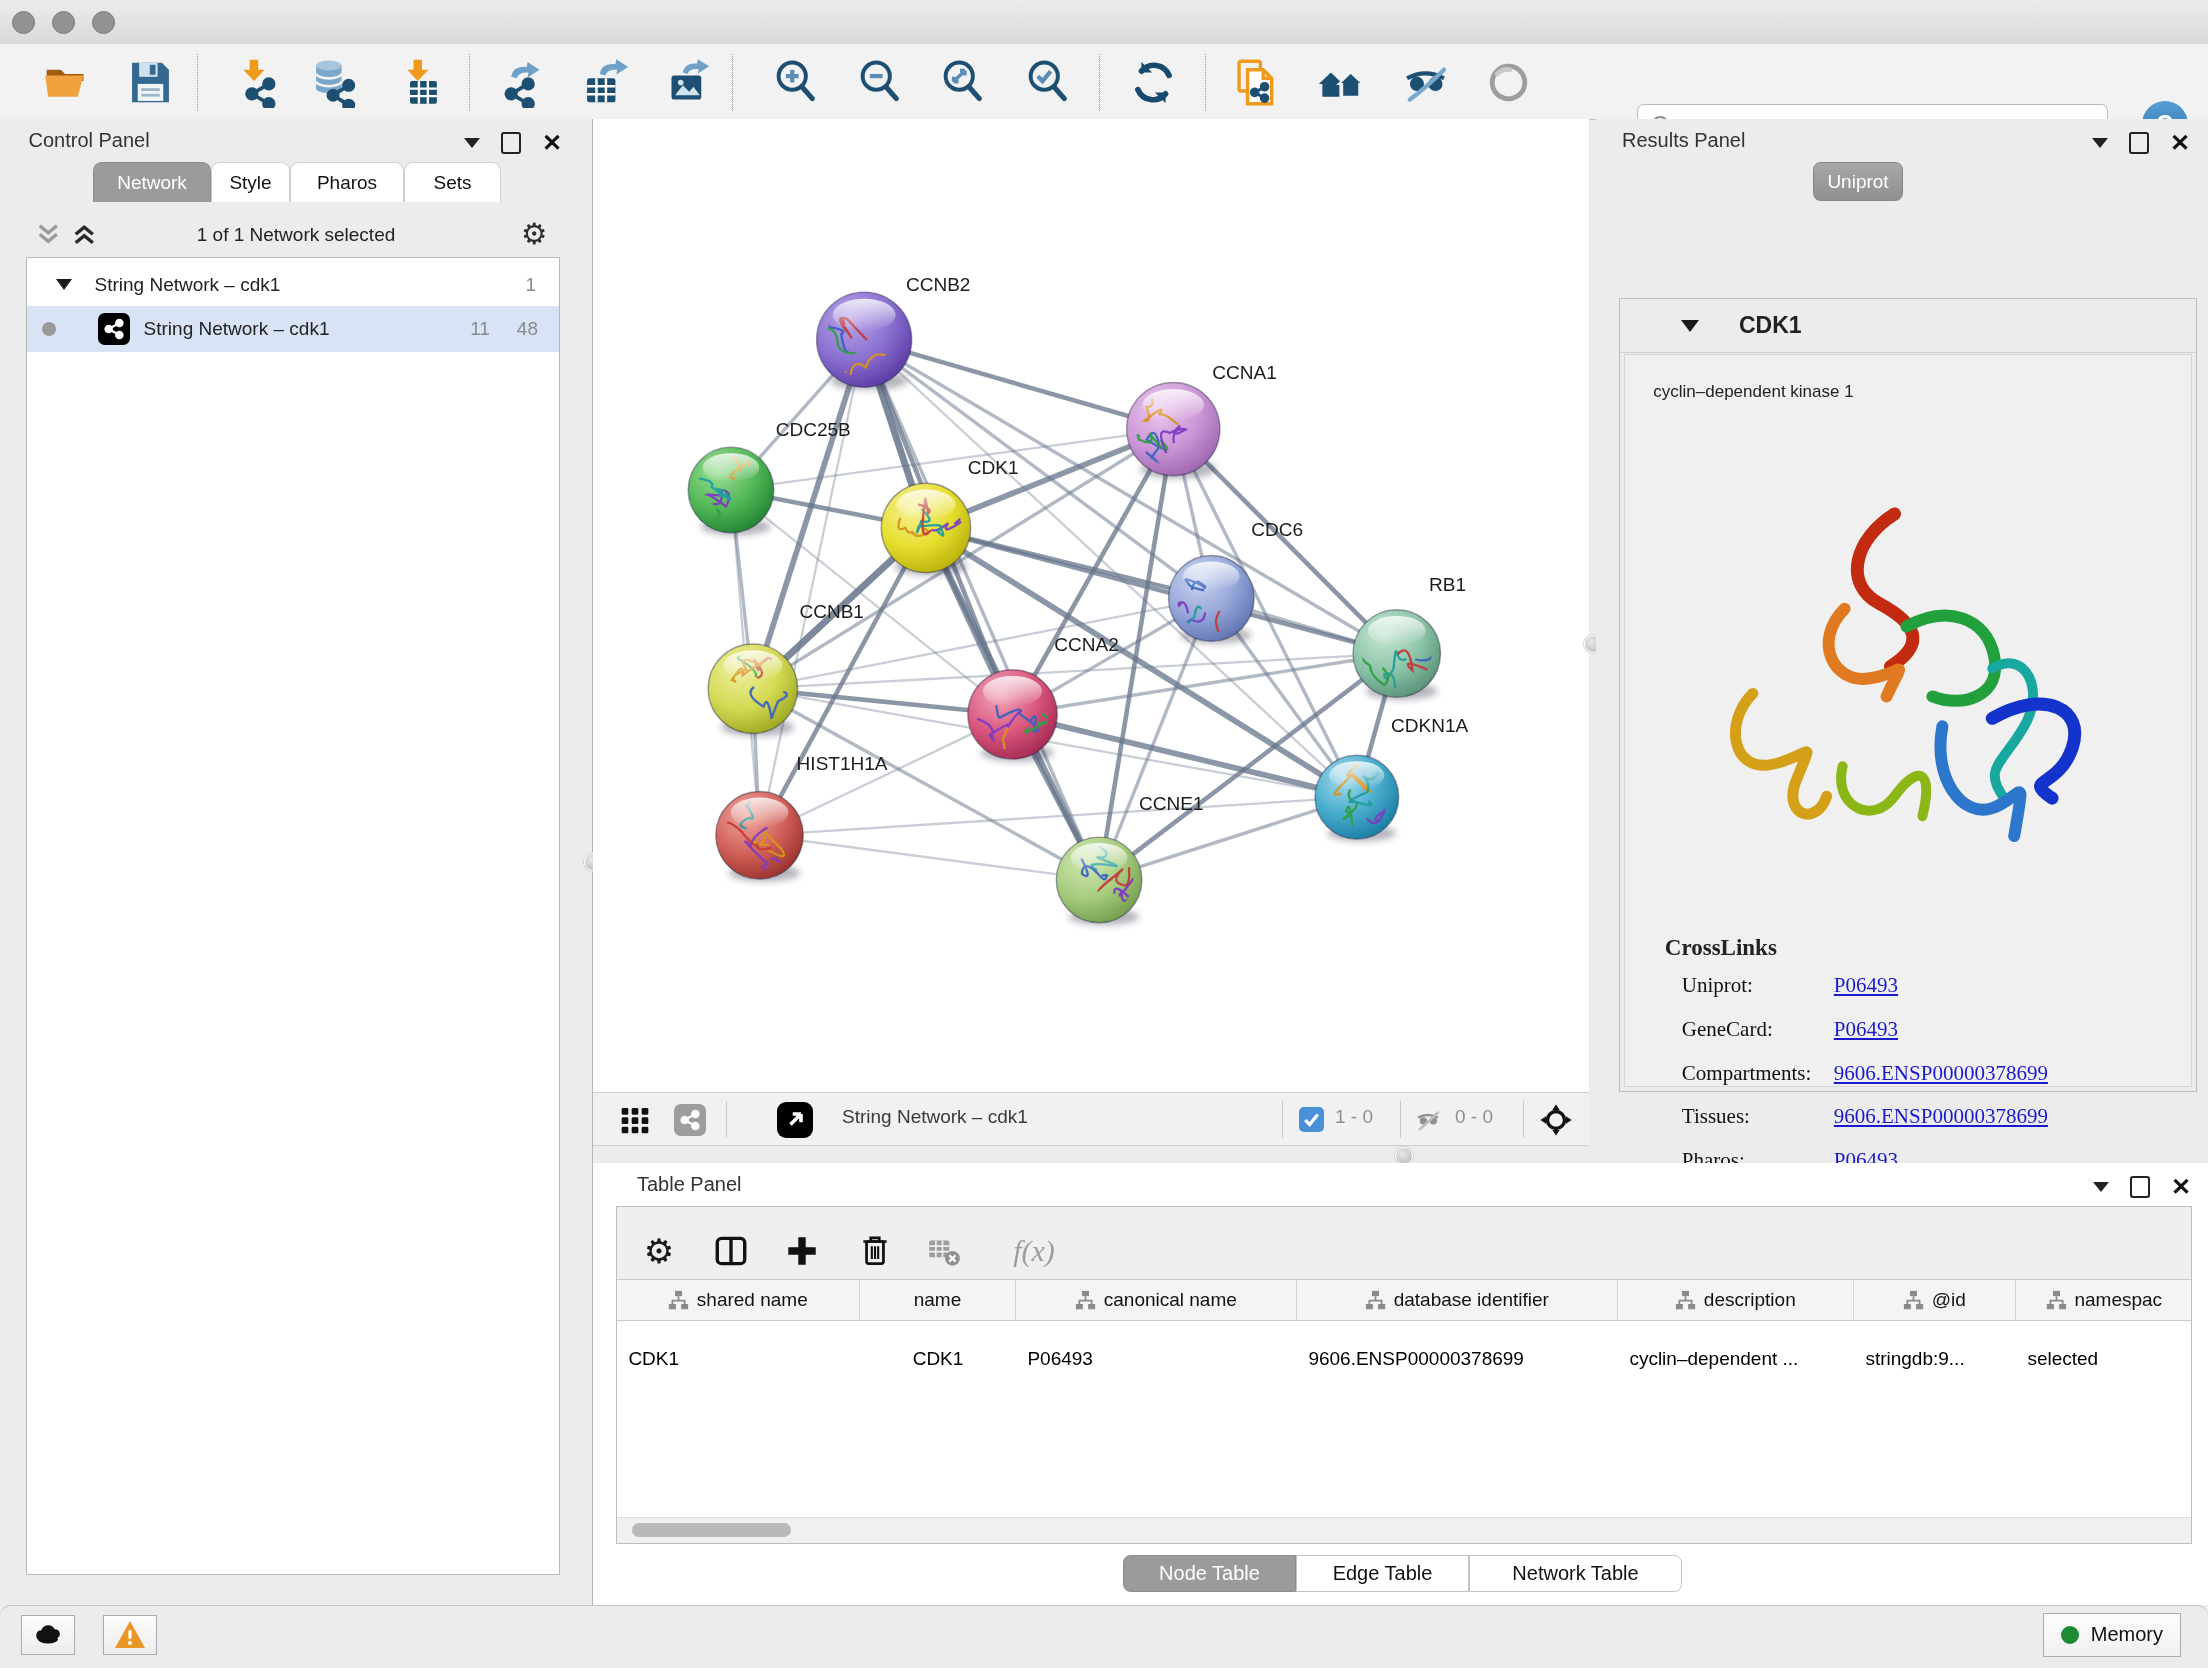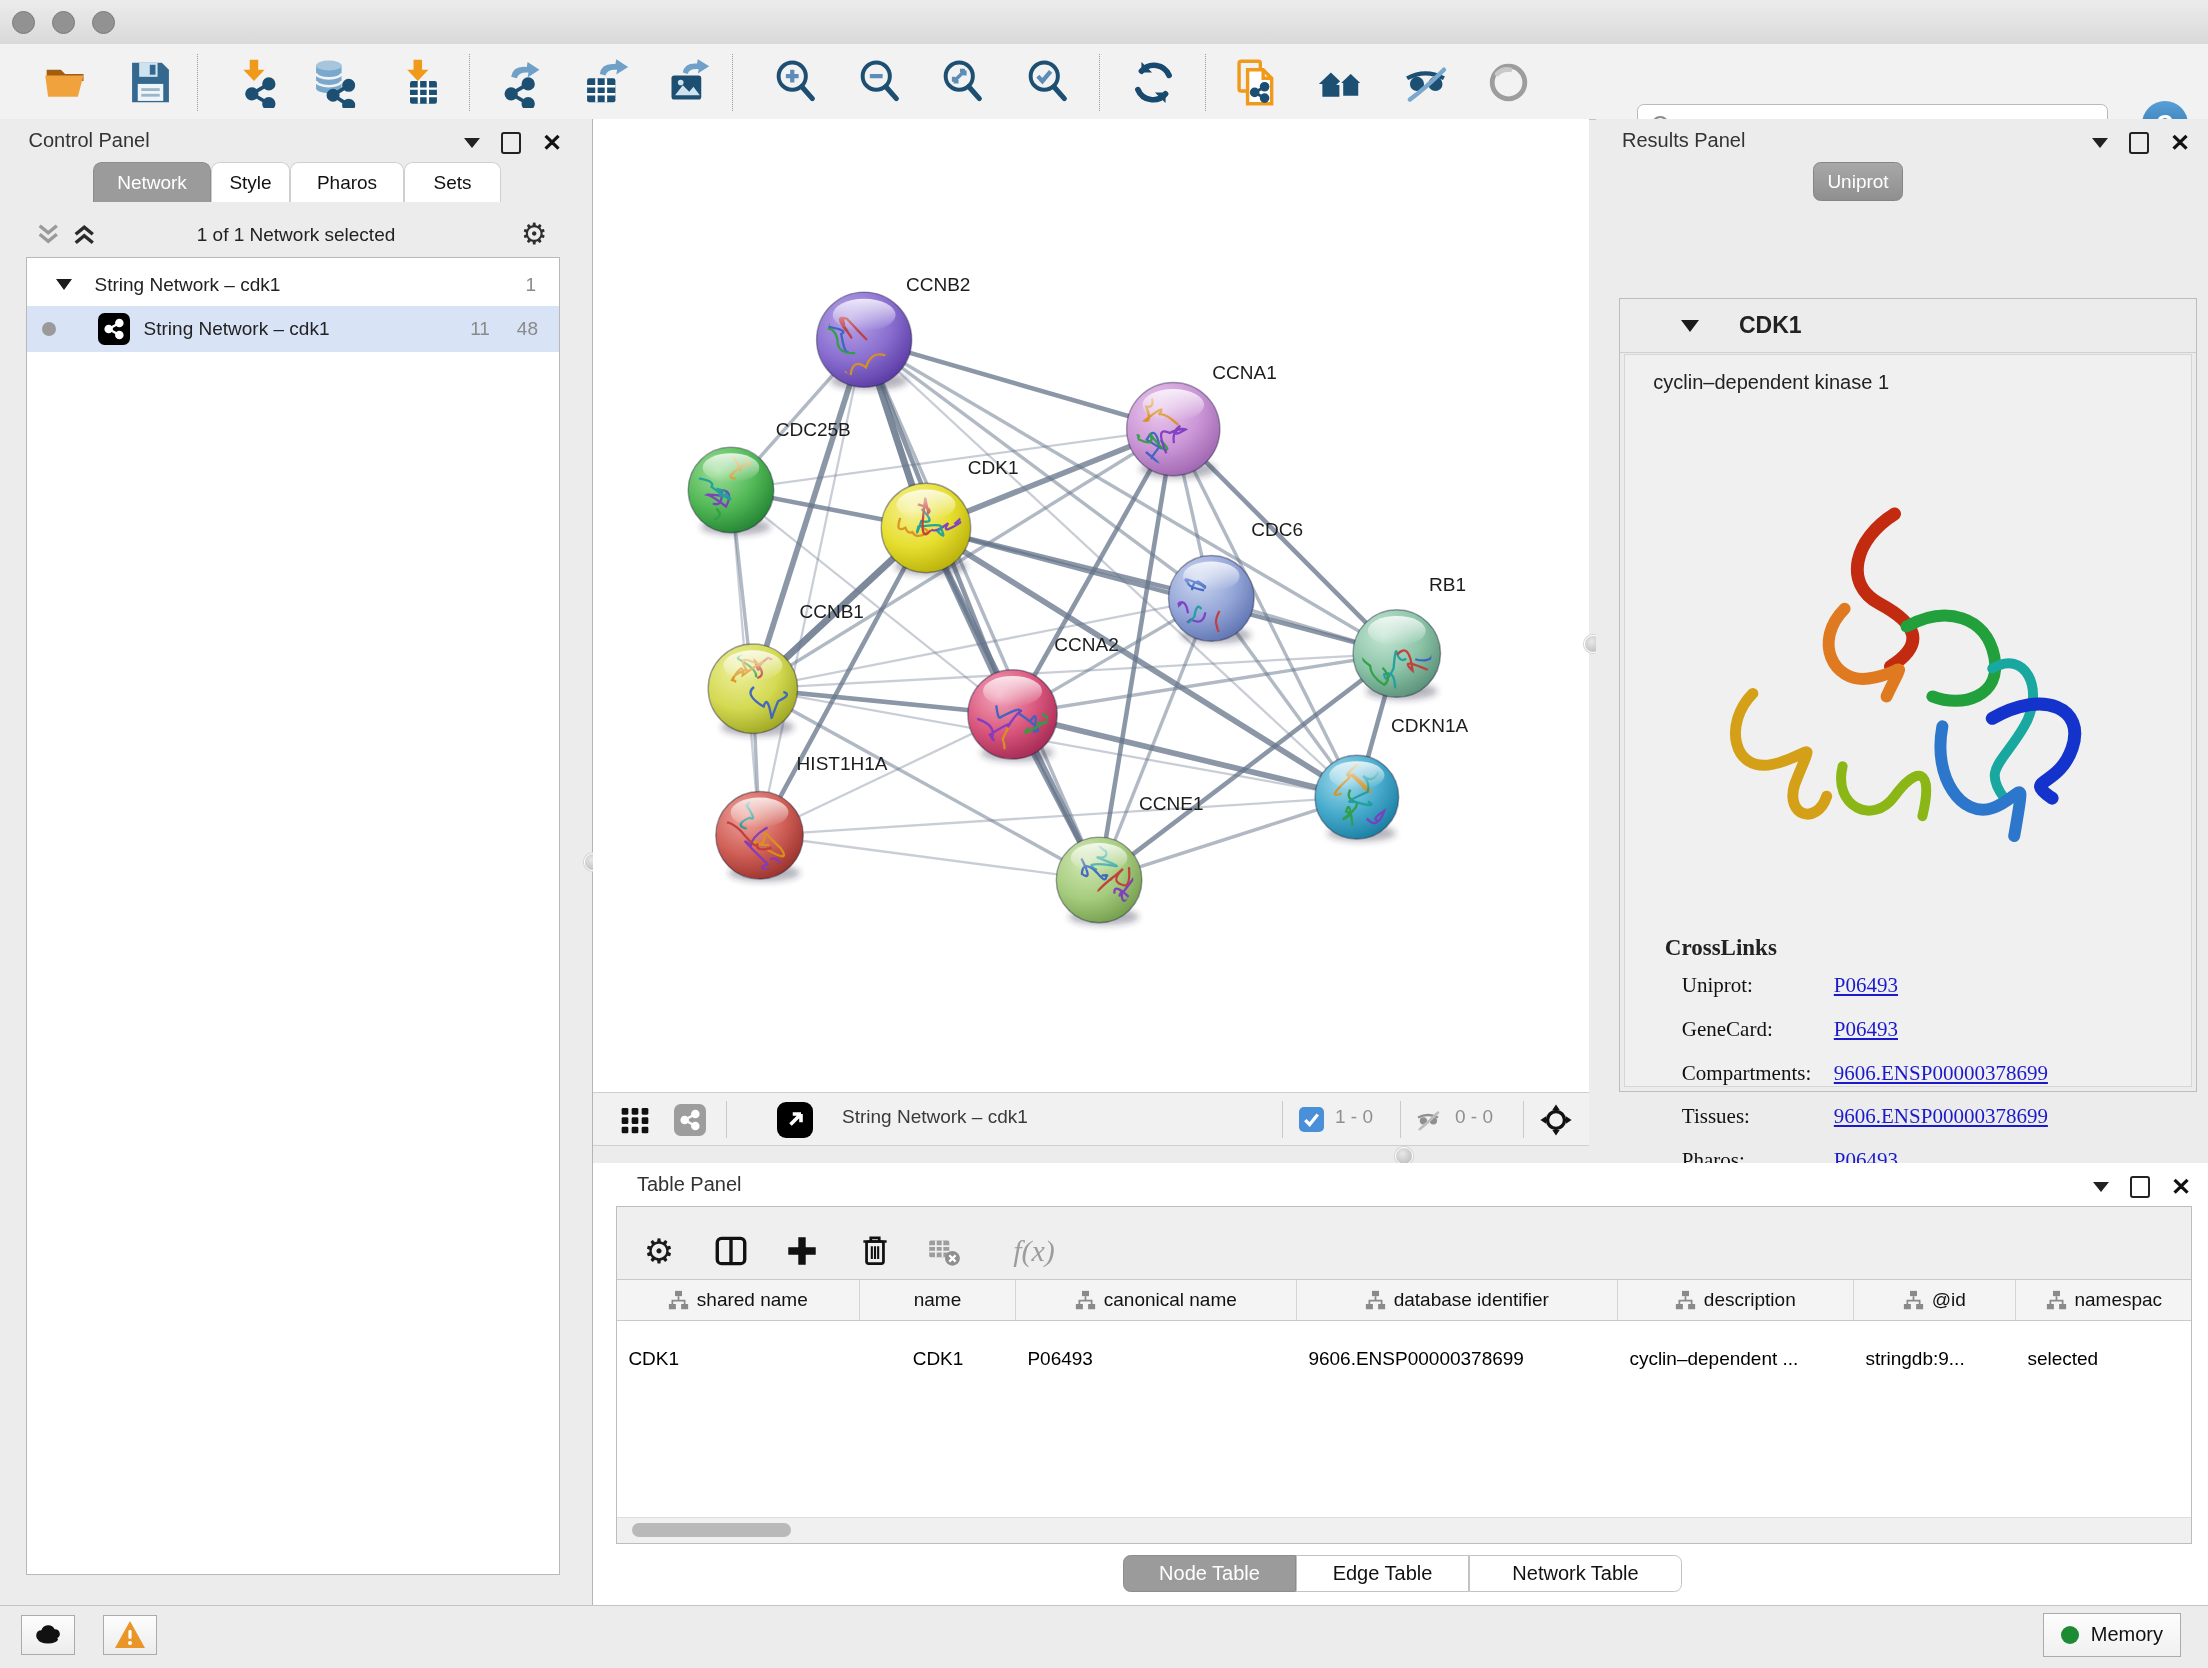--- a/index.html
+++ b/index.html
@@ -100,21 +100,21 @@
   .hscroll{position:absolute;left:0;bottom:0;width:100%;height:25px;background:#f0f0f0;
     border-top:1px solid #ddd;}
   .hthumb{position:absolute;left:15px;top:4.8px;width:159px;height:14.3px;background:#b9b9b9;
     border-radius:7.6px;cursor:pointer;}
   .tp-tab{position:absolute;top:392px;height:37px;border:1px solid #c3c3c3;background:#fff;
     font-size:20px;display:flex;align-items:center;justify-content:center;cursor:pointer;
     box-sizing:border-box;color:#111;}
   .tp-tab.sel{background:#9b9b9b;color:#fff;border-color:#8d8d8d;}
   
   .statusbar{left:0;top:1605px;width:2208px;height:63px;background:#ececec;
-    border-top:1px solid #c4c4c4;}
+    border-top:1px solid #c4c4c4;border-radius:11px;}
   .sb-btn{position:absolute;top:8.6px;width:54px;height:40px;background:linear-gradient(#fdfdfd,#ececec);
     border:1.9px solid #ababab;display:flex;align-items:center;justify-content:center;cursor:pointer;padding:0;}
   .mem-btn{position:absolute;right:27px;top:6.7px;height:44px;background:linear-gradient(#fdfdfd,#f0f0f0);
     border:1.9px solid #ababab;display:flex;align-items:center;gap:11.4px;padding:0 17px;
     font-size:20px;cursor:pointer;font-family:"Liberation Sans",sans-serif;color:#111;}
   .dot-green{width:18px;height:18px;border-radius:50%;background:#1d8a34;}
 </style>
 </head>
 <body>
 
@@ -656,21 +656,21 @@
   </div>
   <div class="pill-tab">Uniprot</div>
 
 
   <div class="rp-box2">
     <div class="rp-sec-head">
       <span style="margin-left:61px;width:0;height:0;border-left:9.5px solid transparent;border-right:9.5px solid transparent;border-top:12.4px solid #1a1a1a;"></span>
       <span style="margin-left:40px;font-size:23px;font-weight:bold">CDK1</span>
     </div>
     <div class="rp-content">
-      <span style="position:absolute;left:28.5px;top:16px;font-size:20px">cyclin–dependent kinase 1</span>
+      <span style="position:absolute;left:28.5px;top:27px;font-size:17px">cyclin–dependent kinase 1</span>
 
       <svg style="position:absolute;left:68px;top:114px" width="403" height="399" viewBox="0 0 400 400">
         <g fill="none" stroke-linecap="round">
           <path d="M200 45 C160 70 148 115 185 135 S232 175 196 198" stroke="#c32b10" stroke-width="13"></path>
           <path d="M150 140 C118 172 138 215 174 210 S212 185 192 228" stroke="#e07a20" stroke-width="12"></path>
           <path d="M58 225 C28 255 38 305 78 296 S120 265 100 316 C90 348 122 358 132 328" stroke="#d4a017" stroke-width="11"></path>
           <path d="M148 298 C138 338 178 358 200 328 S240 298 228 348" stroke="#8ab616" stroke-width="10"></path>
           <path d="M212 158 C252 136 292 148 300 188 S268 240 238 228" stroke="#22a03c" stroke-width="12"></path>
           <path d="M298 200 C330 180 352 220 330 258 S288 300 310 330" stroke="#18a8a0" stroke-width="10"></path>
           <path d="M248 258 C238 310 268 350 298 340 S332 298 320 368" stroke="#2c77cc" stroke-width="12"></path>

